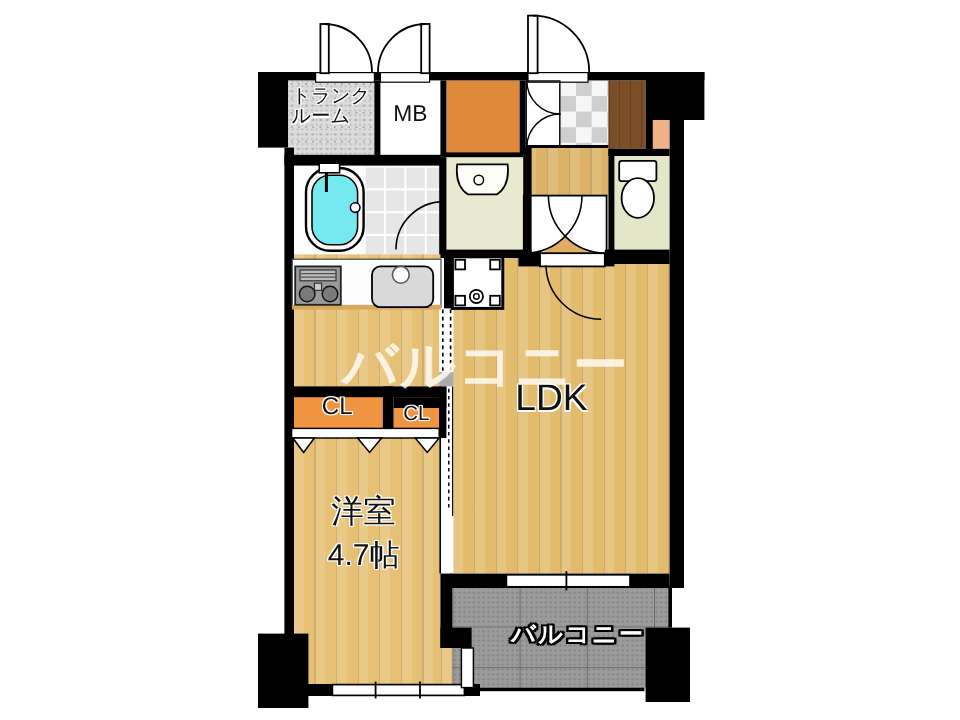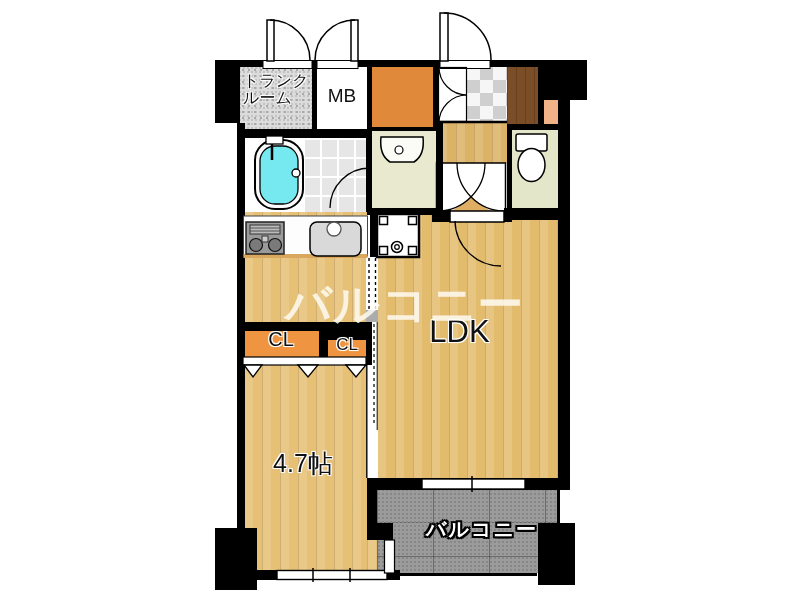--- a/index.html
+++ b/index.html
@@ -221,16 +221,17 @@
     </g>
     <rect x="384.5" y="540" width="10" height="33" fill="#fff" stroke="#000" stroke-width="1.2"></rect>
   </svg>
 
   <div class="lbl" style="left:243px;top:72px;font-size:16px;">トランク
 ルーム</div>
   <div class="lbl" style="left:317px;top:86px;width:50px;text-align:center;font-size:19px;">MB</div>
   <div class="lbl" style="left:243px;top:329px;width:76px;text-align:center;font-size:20px;">CL</div>
   <div class="lbl" style="left:328px;top:336px;width:38px;text-align:center;font-size:17px;">CL</div>
   <div class="lbl" style="left:397px;top:315px;width:125px;text-align:center;font-size:31px;">LDK</div>
+  <div class="lbl" style="left:243px;top:412px;width:120px;text-align:center;font-size:27px;">洋室</div>
   <div class="lbl" style="left:243px;top:450px;width:120px;text-align:center;font-size:25px;">4.7帖</div>
   <div class="lbl lbl-balcony" style="left:426px;top:519px;font-size:20px;">バルコニー</div>
   <div class="watermark" style="left:285px;top:274px;font-size:46px;">バルコニー</div>
 </div>
 
 </body></html>

